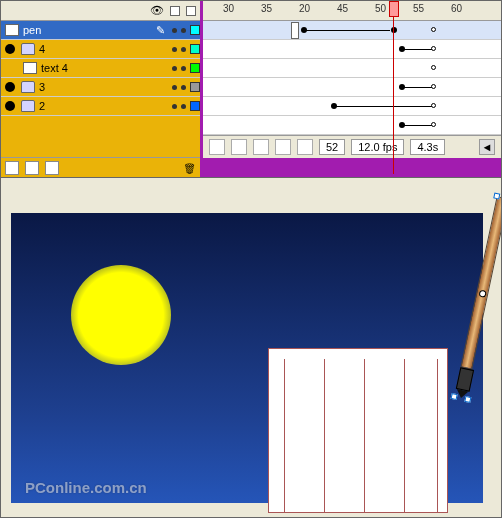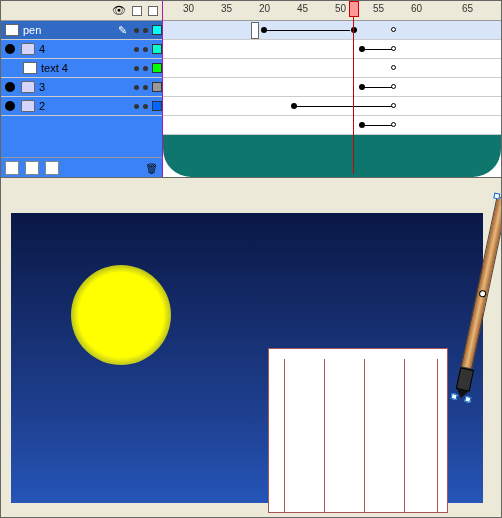--- a/index.html
+++ b/index.html
@@ -1,20 +1,20 @@
 <!DOCTYPE html>
 <html><head>
 <meta charset="utf-8">
 <style>
   * { box-sizing: border-box; margin: 0; padding: 0; }
   body { font-family: Arial, sans-serif; font-size: 11px; background: #fff; width: 502px; height: 518px; overflow: hidden; }
   .container { border: 1px solid #666; width: 502px; height: 518px; display: flex; flex-direction: column; }
   
   .top-panel { display: flex; height: 177px; border-bottom: 1px solid #666; }
-  .layers-panel { width: 162px; border-right: 1px solid #a21caf; background: #3b82f6; display: flex; flex-direction: column; }
+  .layers-panel { width: 202px; border-right: 3px solid #a21caf; background: #eab308; display: flex; flex-direction: column; }
   .layers-header { height: 20px; background: #ece9d8; border-bottom: 1px solid #999; display: flex; align-items: center; justify-content: flex-end; padding-right: 4px; gap: 6px; }
   .header-icon { width: 14px; height: 14px; display: inline-block; }
   .eye-icon::before { content: "👁"; font-size: 11px; }
   .lock-icon { border: 1px solid #666; width: 10px; height: 10px; background: #fff; }
   .box-icon { border: 1px solid #666; width: 10px; height: 10px; background: #fff; }
   
   .layer-row { height: 19px; display: flex; align-items: center; border-bottom: 1px solid #ccc; padding-left: 4px; gap: 4px; }
   .layer-row.selected { background: #316ac5; color: #fff; }
   .layer-row .vis { width: 10px; height: 10px; background: #000; border-radius: 50%; margin-right: 2px; }
   .layer-row.selected .pencil { display: inline-block; }
@@ -25,21 +25,21 @@
   .layer-name { flex: 1; }
   .layer-dots { display: flex; gap: 4px; align-items: center; }
   .dot { width: 5px; height: 5px; background: #333; border-radius: 50%; }
   .color-box { width: 10px; height: 10px; border: 1px solid #333; }
   .indent { width: 14px; }
   
   .layers-footer { height: 20px; border-top: 1px solid #999; display: flex; align-items: center; padding: 0 4px; gap: 6px; margin-top: auto; }
   .footer-icon { width: 14px; height: 14px; border: 1px solid #888; background: #fff; }
   .trash::before { content: "🗑"; font-size: 10px; }
   
-  .timeline-panel { flex: 1; display: flex; flex-direction: column; background: #0f766e; border-radius: 28px; }
+  .timeline-panel { flex: 1; display: flex; flex-direction: column; background: #a21caf; }
   .timeline-ruler { height: 20px; background: #ece9d8; border-bottom: 1px solid #999; position: relative; display: flex; align-items: center; font-size: 10px; }
   .ruler-tick { position: absolute; top: 2px; font-size: 10px; color: #333; }
   .playhead { position: absolute; left: 293px; top: 0; width: 10px; height: 175px; pointer-events: none; z-index: 5; }
   .playhead-top { width: 10px; height: 16px; background: #f99; border: 1px solid #c00; }
   .playhead-line { width: 1px; background: #c00; height: 157px; margin-left: 4px; }
   .timeline-track { height: 19px; border-bottom: 1px solid #ccc; position: relative; background: #fff; }
   .timeline-track.selected { background: #d8e4f8; }
   .keyframe { position: absolute; width: 6px; height: 6px; background: #000; border-radius: 50%; top: 6px; }
   .keyframe.hollow { background: #fff; border: 1px solid #000; width: 5px; height: 5px; }
   .tween-line { position: absolute; height: 1px; background: #000; top: 9px; }
@@ -176,20 +176,31 @@
         <span class="keyframe" style="left:128px"></span>
         <span class="tween-line" style="left:132px;width:100px"></span>
         <span class="keyframe hollow" style="left:228px"></span>
       </div>
       <div class="timeline-track">
         <span class="keyframe" style="left:196px"></span>
         <span class="tween-line" style="left:200px;width:30px"></span>
         <span class="keyframe hollow" style="left:228px"></span>
       </div>
 
+      <div class="timeline-footer">
+        <span class="tf-icon"></span>
+        <span class="tf-icon"></span>
+        <span class="tf-icon"></span>
+        <span class="tf-icon"></span>
+        <span class="tf-icon"></span>
+        <span class="tf-field">52</span>
+        <span class="tf-field">12.0 fps</span>
+        <span class="tf-field">4.3s</span>
+        <span class="scroll-arrow">◄</span>
+      </div>
     </div>
   </div>
 
   <div class="stage-area">
     <div class="stage">
       <div class="moon"></div>
       <div class="paper">
         <div class="paper-line" style="left:15px"></div>
         <div class="paper-line" style="left:55px"></div>
         <div class="paper-line" style="left:95px"></div>
@@ -200,16 +211,17 @@
         <div class="sel-handle" style="left:-3px;top:-3px"></div>
 
         <div class="pen-body"></div>
         <div class="rot-pt" style="left:3px;top:95px"></div>
         <div class="pen-tip"></div>
         <div class="pen-nib"></div>
         <div class="sel-handle" style="left:-3px;bottom:-3px"></div>
         <div class="sel-handle" style="right:-3px;bottom:-3px"></div>
       </div>
       <div class="watermark">
+        <div>PConline.com.cn</div>
       </div>
     </div>
   </div>
 </div>
 
 </body></html>

